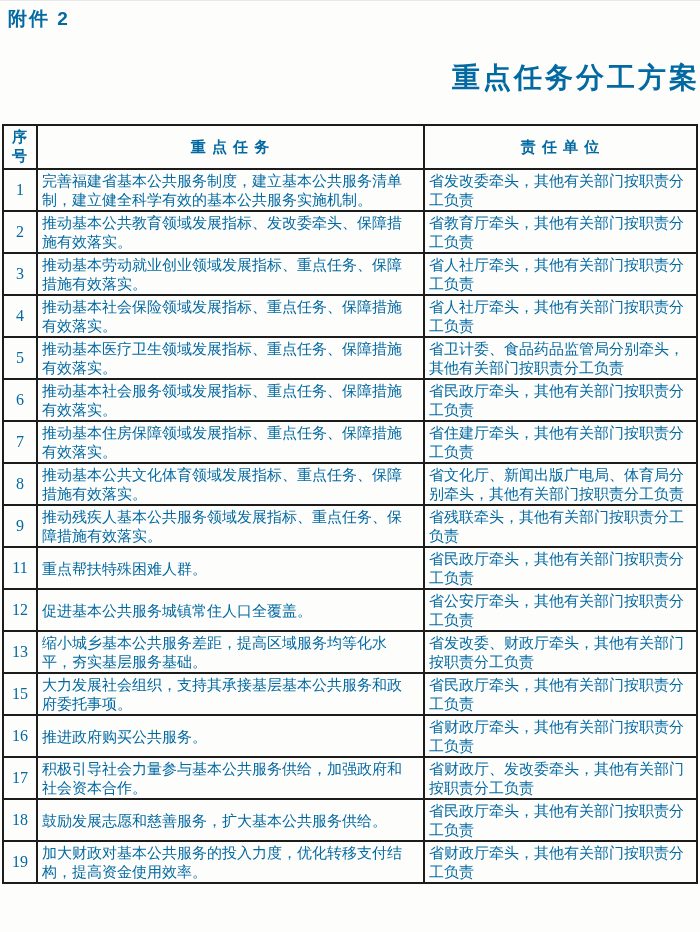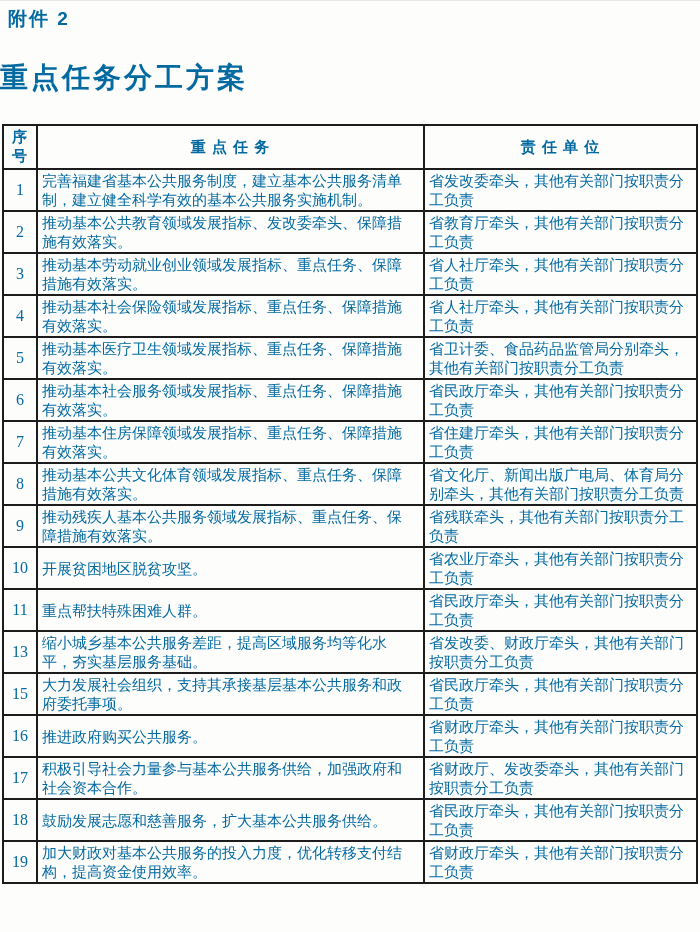--- a/index.html
+++ b/index.html
@@ -11,21 +11,21 @@
     color:#0369a1;
     overflow:hidden;
     margin:1px auto;
   }
   .attachment-label {
     position:absolute; top:5px; left:8px;
     font-size:19px; font-weight:700; letter-spacing:2px;
   }
   .page-title {
     position:absolute; top:58px; left:0; width:100%;
-    text-align:left;
+    text-align:right;
     font-size:28px; font-weight:700; letter-spacing:3px;
   }
   table.task-table {
     position:absolute; top:123px; left:2px;
     width:694px;
     border-collapse:collapse;
     table-layout:fixed;
   }
   .task-table col.c-no   { width:34px; }
   .task-table col.c-task { width:387px; }
@@ -119,28 +119,28 @@
           <td class="cell-no">8</td>
           <td class="cell-task">推动基本公共文化体育领域发展指标、重点任务、保障措施有效落实。</td>
           <td class="cell-unit">省文化厅、新闻出版广电局、体育局分别牵头，其他有关部门按职责分工负责</td>
         </tr>
         <tr>
           <td class="cell-no">9</td>
           <td class="cell-task">推动残疾人基本公共服务领域发展指标、重点任务、保障措施有效落实。</td>
           <td class="cell-unit">省残联牵头，其他有关部门按职责分工负责</td>
         </tr>
         <tr>
-          <td class="cell-no">10</td>
-          <td class="cell-task">开展贫困地区脱贫攻坚。</td>
-          <td class="cell-unit">省农业厅牵头，其他有关部门按职责分工负责</td>
-        </tr>
-        <tr>
           <td class="cell-no">11</td>
           <td class="cell-task">重点帮扶特殊困难人群。</td>
           <td class="cell-unit">省民政厅牵头，其他有关部门按职责分工负责</td>
+        </tr>
+        <tr>
+          <td class="cell-no">12</td>
+          <td class="cell-task">促进基本公共服务城镇常住人口全覆盖。</td>
+          <td class="cell-unit">省公安厅牵头，其他有关部门按职责分工负责</td>
         </tr>
         <tr>
           <td class="cell-no">13</td>
           <td class="cell-task">缩小城乡基本公共服务差距，提高区域服务均等化水平，夯实基层服务基础。</td>
           <td class="cell-unit">省发改委、财政厅牵头，其他有关部门按职责分工负责</td>
         </tr>
         <tr>
           <td class="cell-no">15</td>
           <td class="cell-task">大力发展社会组织，支持其承接基层基本公共服务和政府委托事项。</td>
           <td class="cell-unit">省民政厅牵头，其他有关部门按职责分工负责</td>

